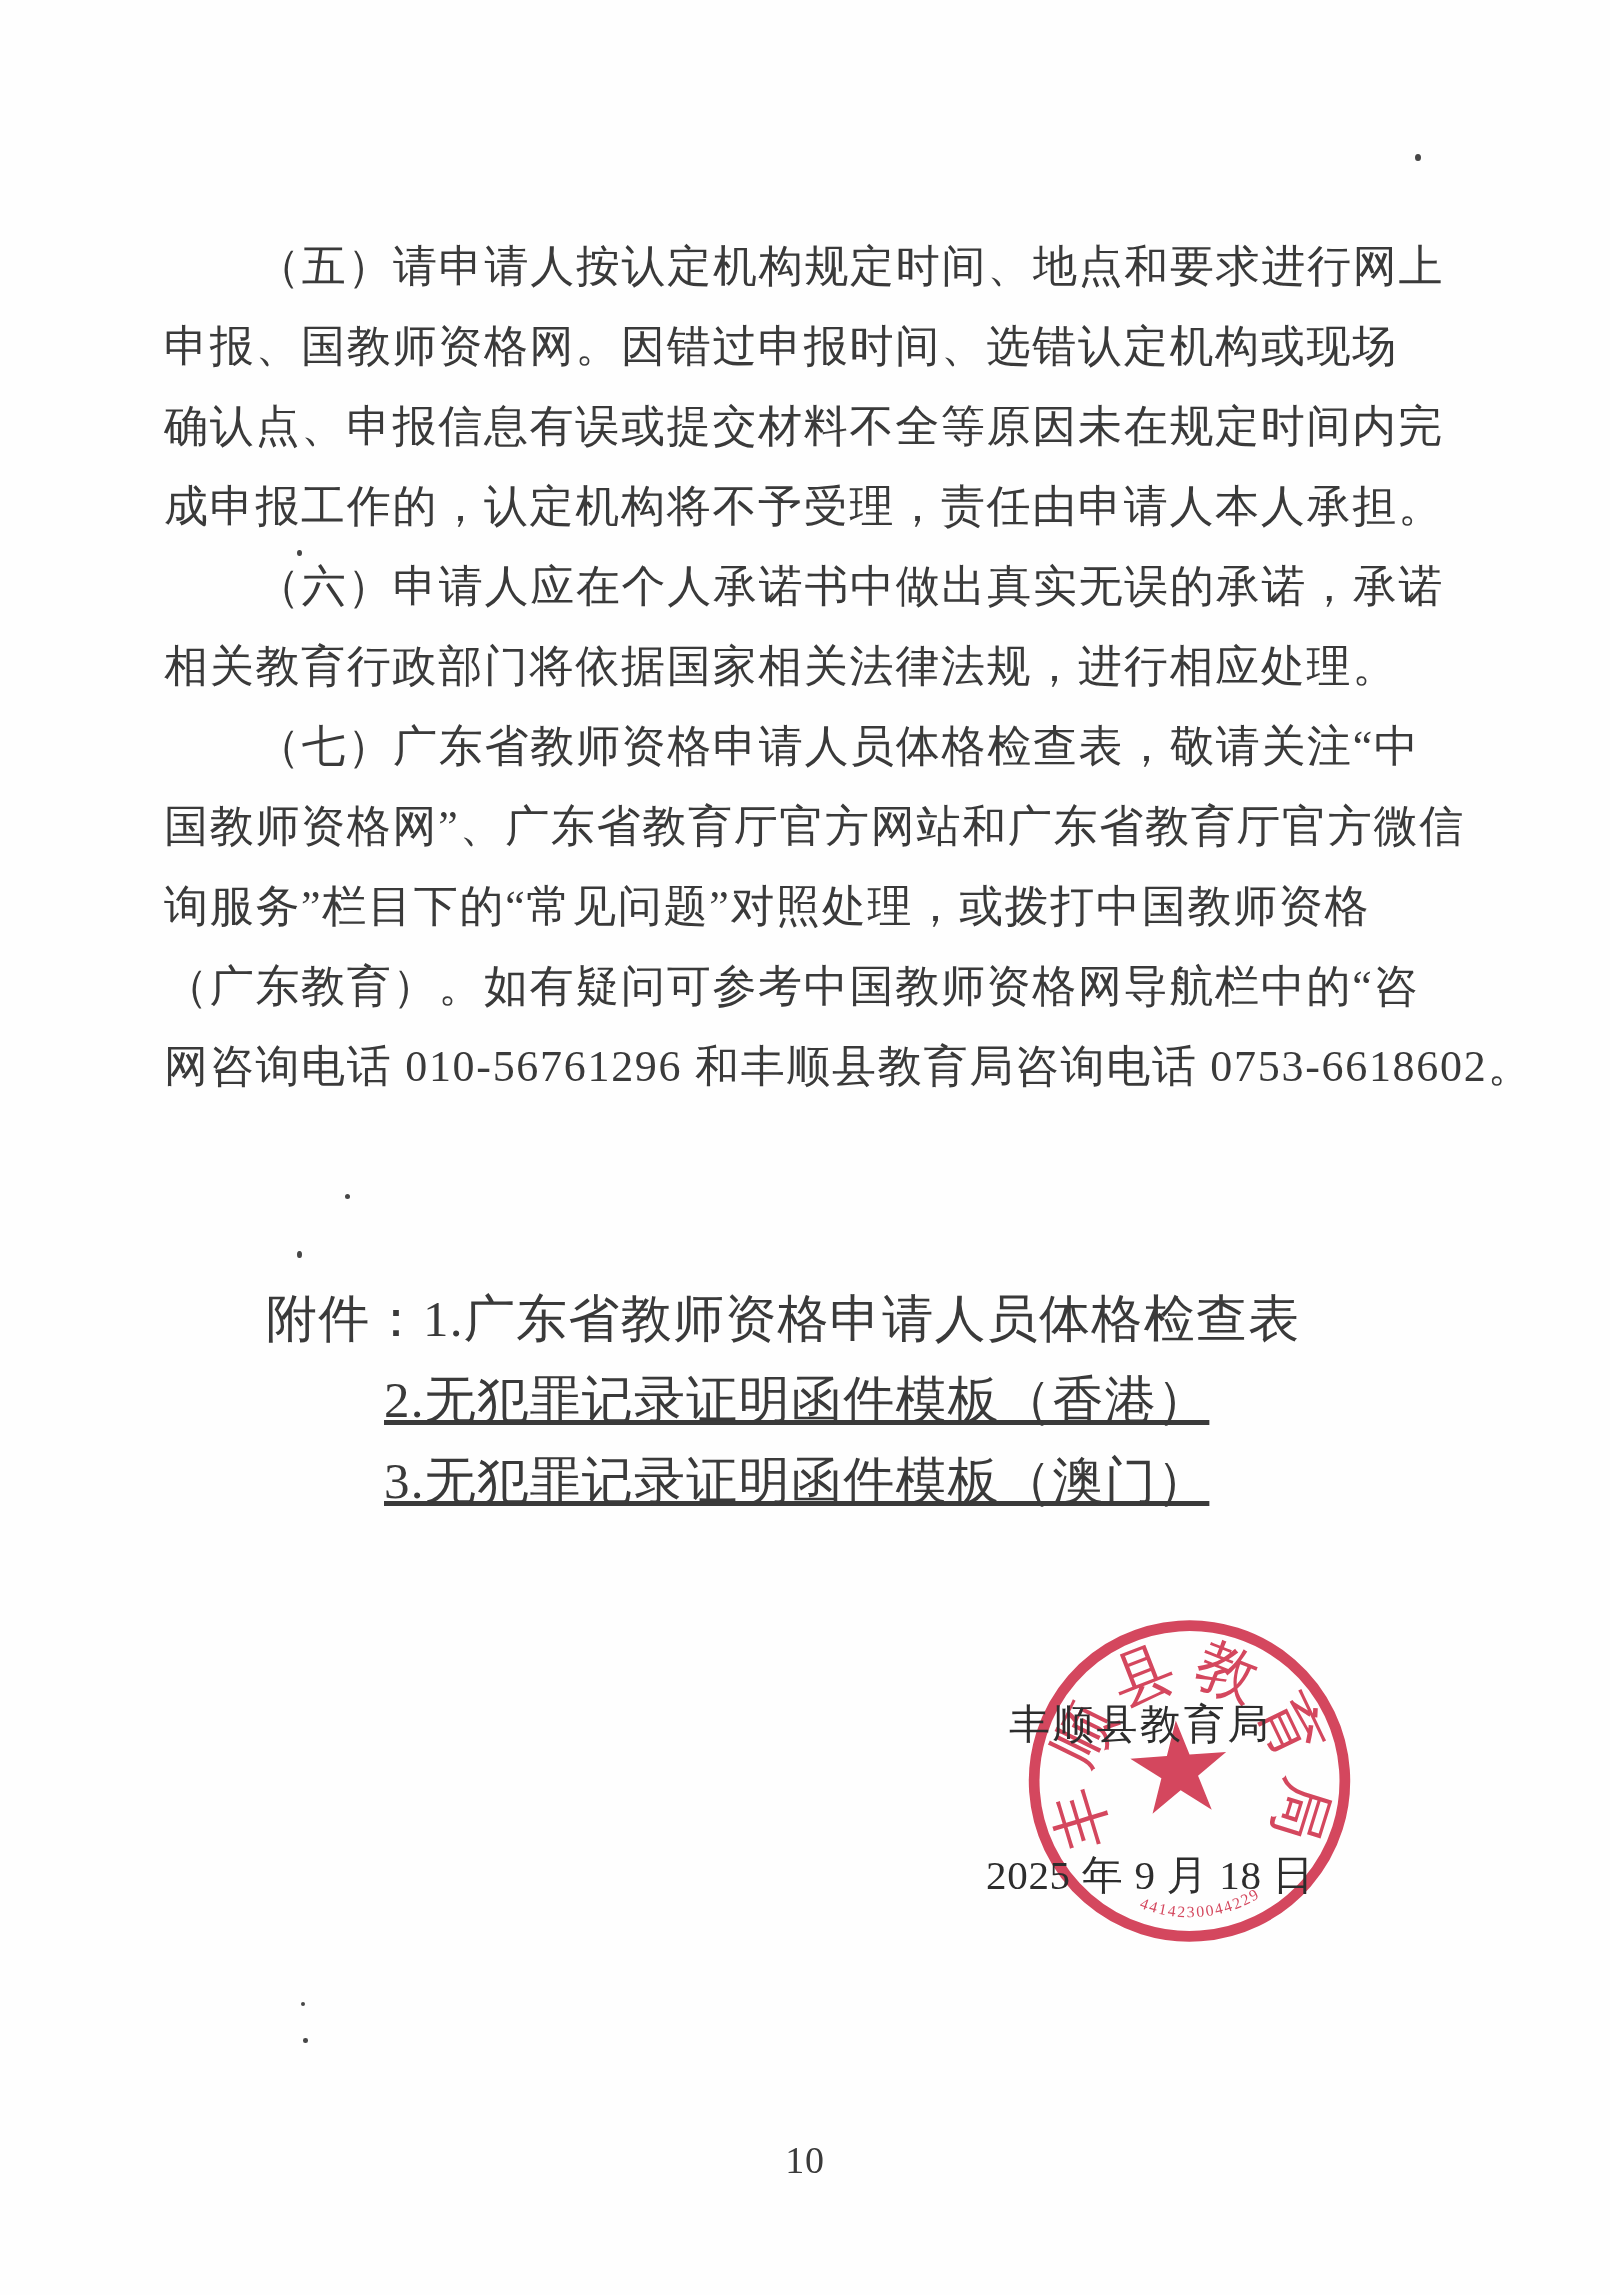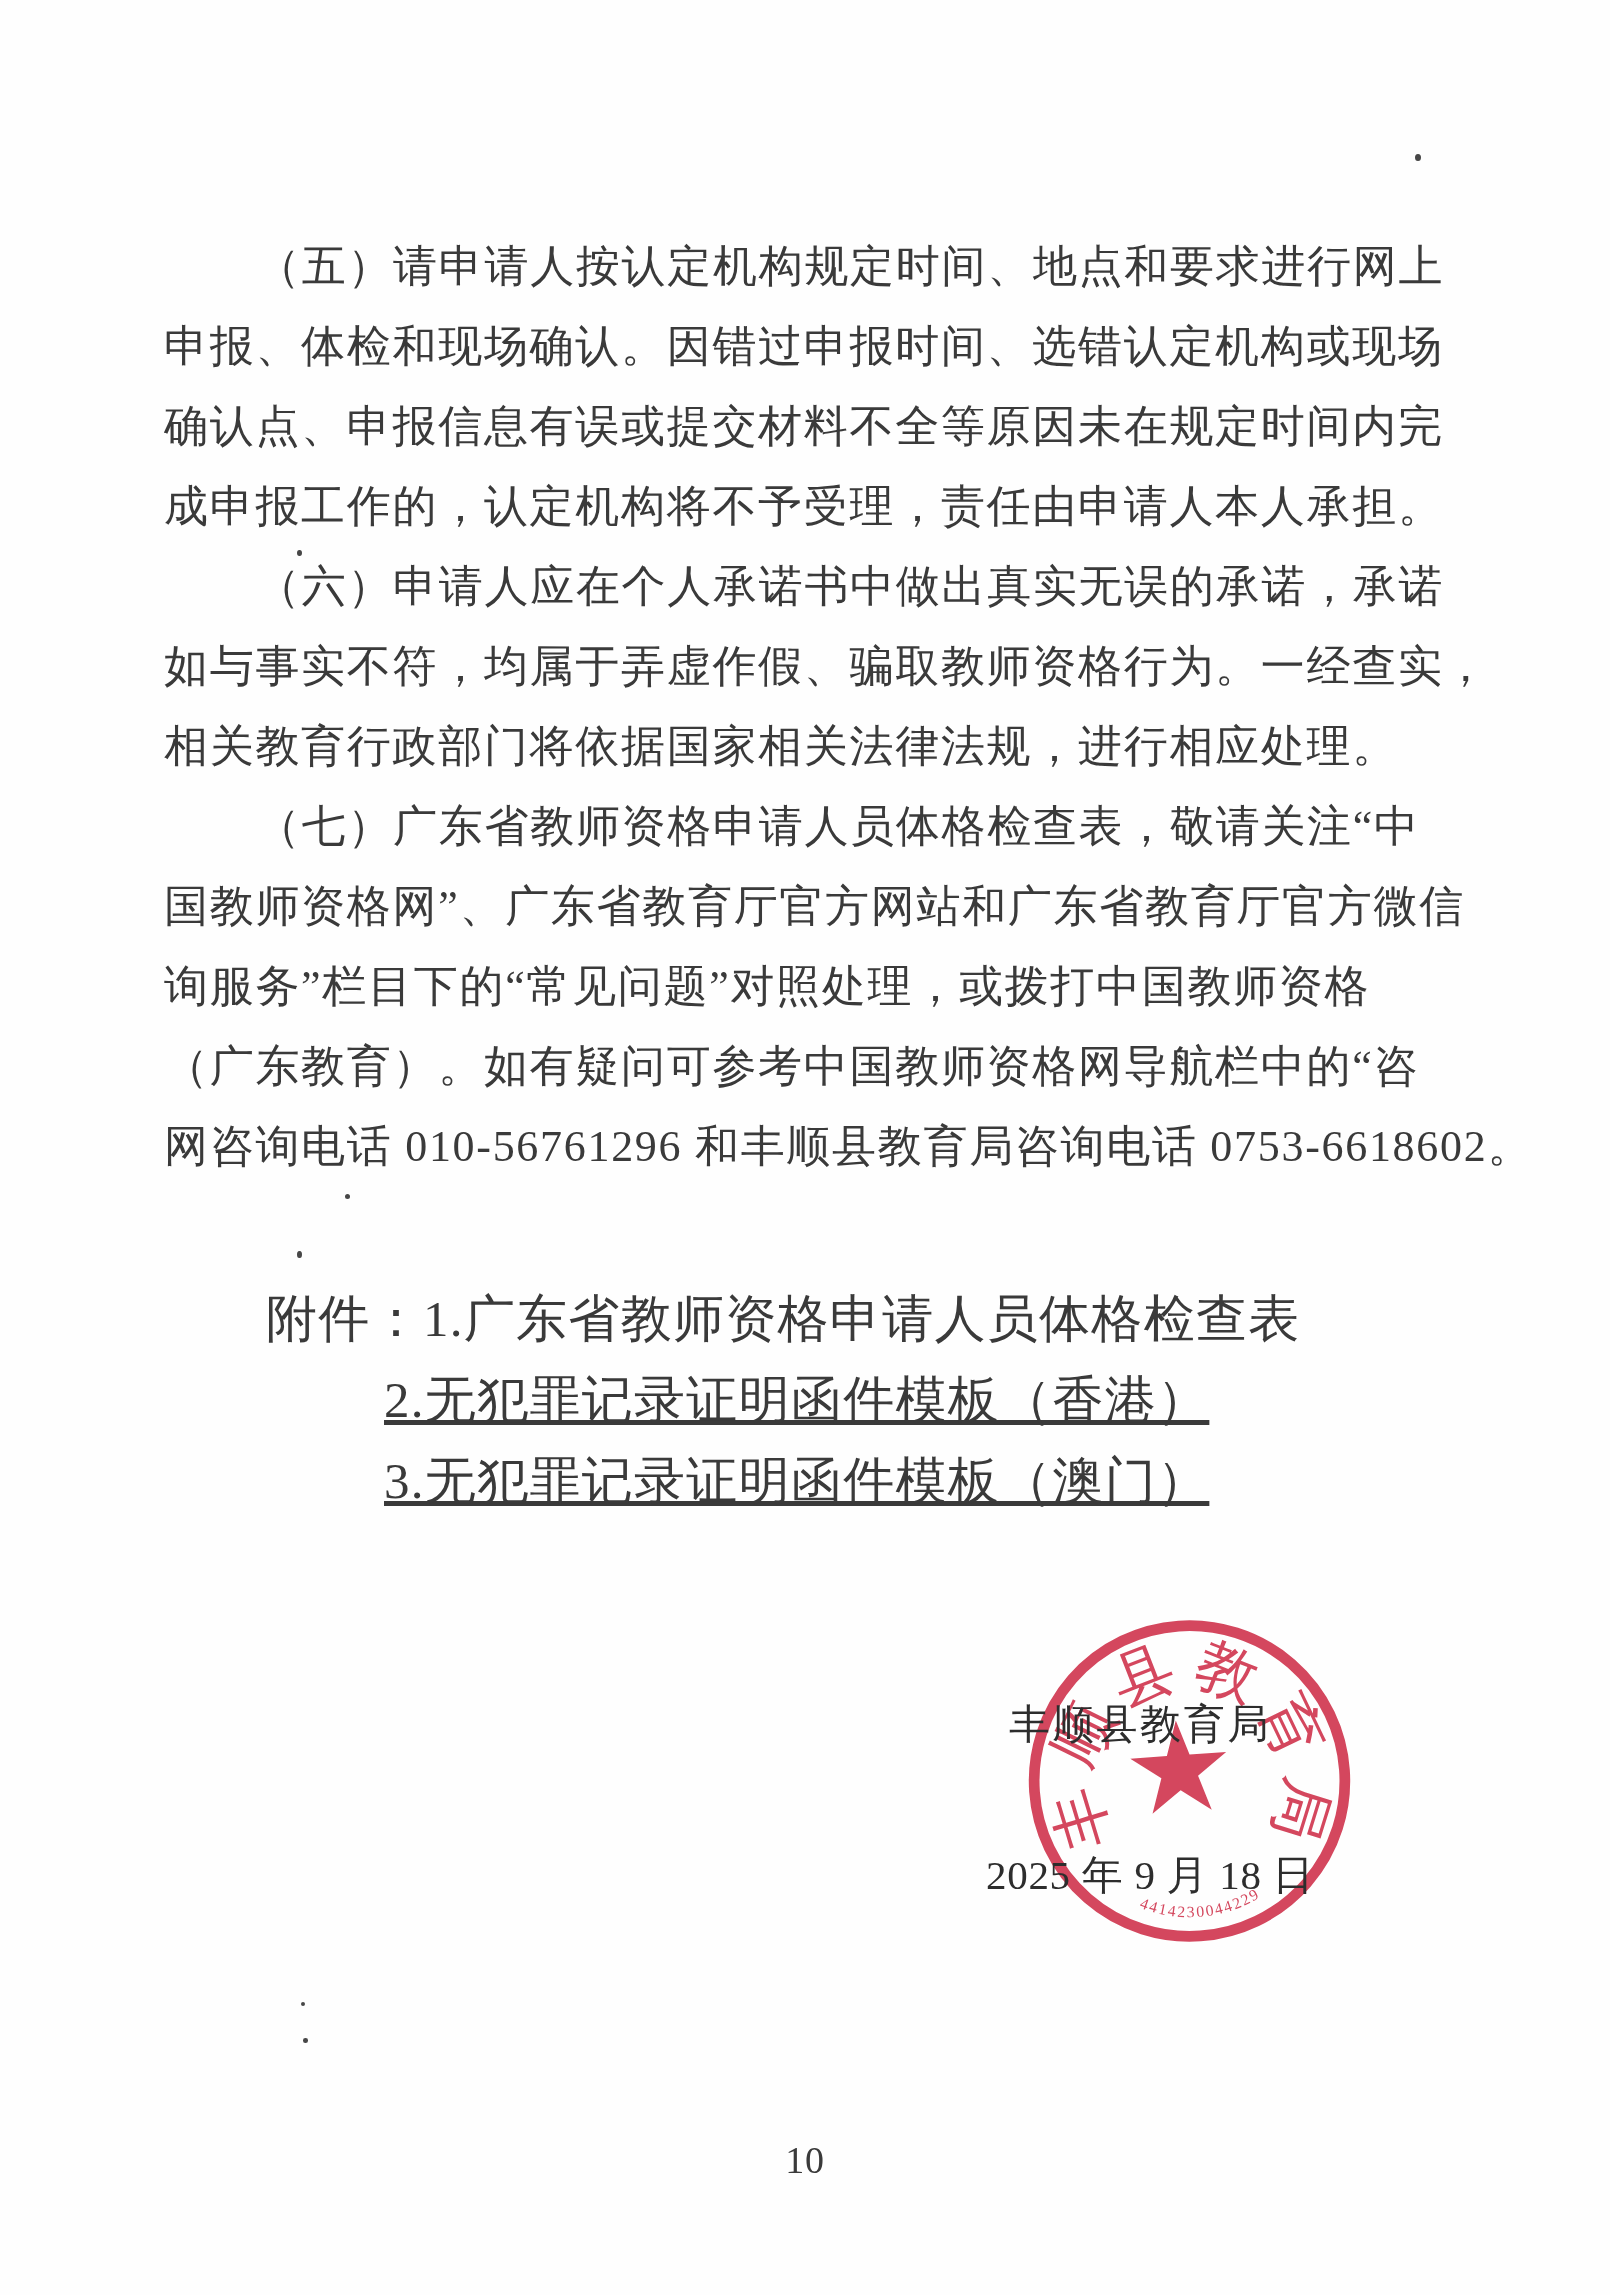--- a/index.html
+++ b/index.html
@@ -59,25 +59,24 @@
   .speck.e{left:301px;top:2002px;width:4px;height:4px;}
   .speck.f{left:303px;top:2038px;width:4.7px;height:4.7px;}
 </style>
 </head>
 <body>
 
 <div class="page">
 
   <div class="body-text">
     <div class="line indent">（五）请申请人按认定机构规定时间、地点和要求进行网上</div>
-    <div class="line">申报、体检和现场确认。因错过申报时间、选错认定机构或现场</div>
+    <div class="line">申报、国教师资格网。因错过申报时间、选错认定机构或现场</div>
     <div class="line">确认点、申报信息有误或提交材料不全等原因未在规定时间内完</div>
     <div class="line">成申报工作的，认定机构将不予受理，责任由申请人本人承担。</div>
     <div class="line indent">（六）申请人应在个人承诺书中做出真实无误的承诺，承诺</div>
-    <div class="line">如与事实不符，均属于弄虚作假、骗取教师资格行为。一经查实，</div>
     <div class="line">相关教育行政部门将依据国家相关法律法规，进行相应处理。</div>
     <div class="line indent">（七）广东省教师资格申请人员体格检查表，敬请关注“中</div>
     <div class="line">国教师资格网”、广东省教育厅官方网站和广东省教育厅官方微信</div>
     <div class="line">询服务”栏目下的“常见问题”对照处理，或拨打中国教师资格</div>
     <div class="line">（广东教育）。如有疑问可参考中国教师资格网导航栏中的“咨</div>
     <div class="line">网咨询电话 010-56761296 和丰顺县教育局咨询电话 0753-6618602。</div>
   </div>
 
   <div class="attachments">
     <div class="att-line">

